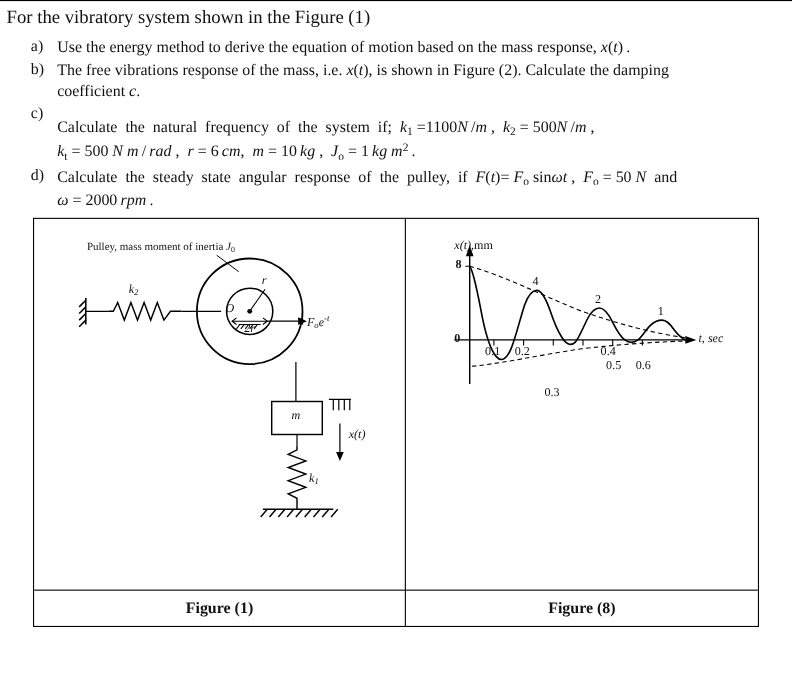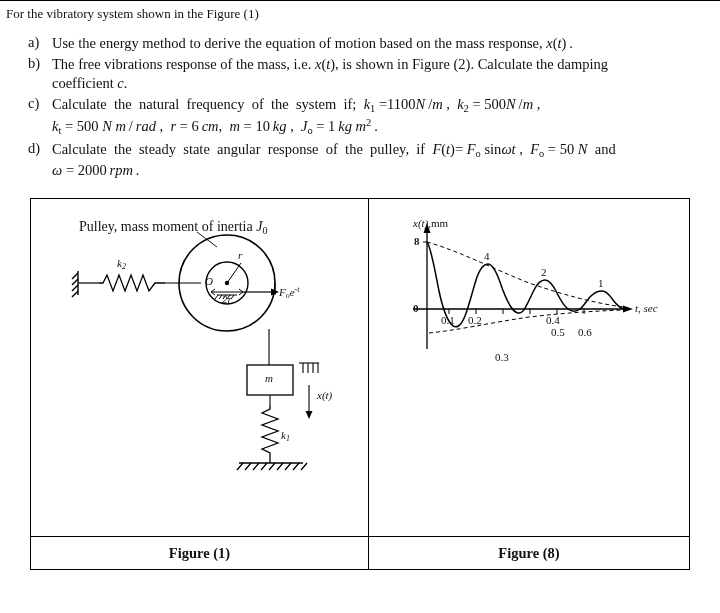--- a/index.html
+++ b/index.html
@@ -9,28 +9,28 @@
     font-family:"Liberation Serif", serif;
     color:#111;
     position:relative;
     overflow:hidden;
   }
   .page{position:relative;width:720px;height:613px;}
 
   .top-rule{position:absolute;left:0;top:0;width:720px;height:1px;background:#000;}
 
   .intro{
-    position:absolute;left:6px;top:6px;font-size:13px;
+    position:absolute;left:6px;top:6px;font-size:17px;
   }
 
   .qlist{position:absolute;left:28px;top:34px;width:684px;}
   .qrow{display:flex;align-items:flex-start;margin-bottom:2px;}
   .qlabel{width:24px;flex:0 0 24px;font-size:14.5px;}
   .qtext{font-size:14.5px;line-height:1.32;}
-  .qtext.just{text-align:justify;}
+  .qtext.just{text-align:justify;margin-top:12px;}
 
   i.it{font-style:italic;}
   .sub{font-size:0.72em;vertical-align:-0.28em;}
   .sup{font-size:0.72em;vertical-align:0.5em;}
 
   
   .fig-table{
     position:absolute;left:30px;top:198px;width:660px;height:372px;
     border:1px solid #000;
     box-sizing:border-box;
@@ -165,21 +165,21 @@
           <line x1="228" y1="264" x2="222" y2="271"></line>
           <line x1="236" y1="264" x2="230" y2="271"></line>
           <line x1="244" y1="264" x2="238" y2="271"></line>
           <line x1="252" y1="264" x2="246" y2="271"></line>
           <line x1="260" y1="264" x2="254" y2="271"></line>
           <line x1="268" y1="264" x2="262" y2="271"></line>
           <line x1="276" y1="264" x2="270" y2="271"></line>
         </g>
       </svg>
 
-      <div class="lbl" style="left:48px;top:20px;font-size:14px;">
+      <div class="lbl" style="left:48px;top:20px;font-size:10px;">
         Pulley, mass moment of inertia <i class="it">J</i><span class="sub">0</span>
       </div>
       <div class="lbl it" style="left:86px;top:58px;">k<span class="sub">2</span></div>
       <div class="lbl it" style="left:207px;top:50px;">r</div>
       <div class="lbl it" style="left:191px;top:94px;">2r</div>
       <div class="lbl it" style="left:174px;top:76px;">O</div>
       <div class="lbl it" style="left:248px;top:86px;">F<span class="sub">o</span>e<span class="sup">-t</span></div>
       <div class="lbl it" style="left:234px;top:173px;">m</div>
       <div class="lbl it" style="left:286px;top:190px;">x(t)</div>
       <div class="lbl it" style="left:250px;top:230px;">k<span class="sub">1</span></div>

